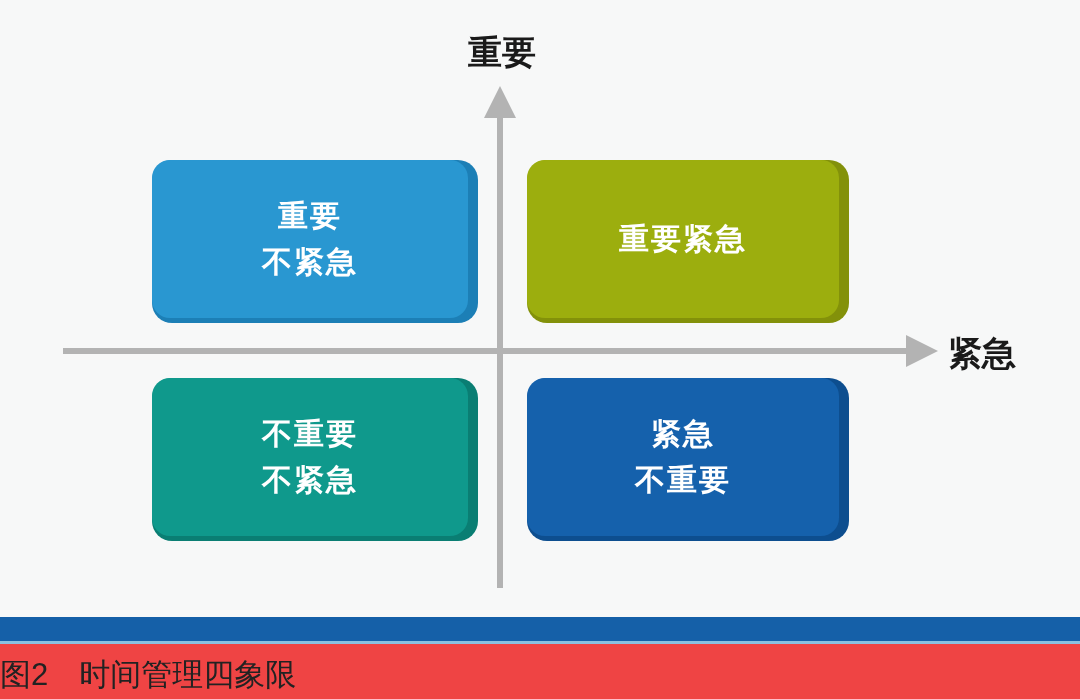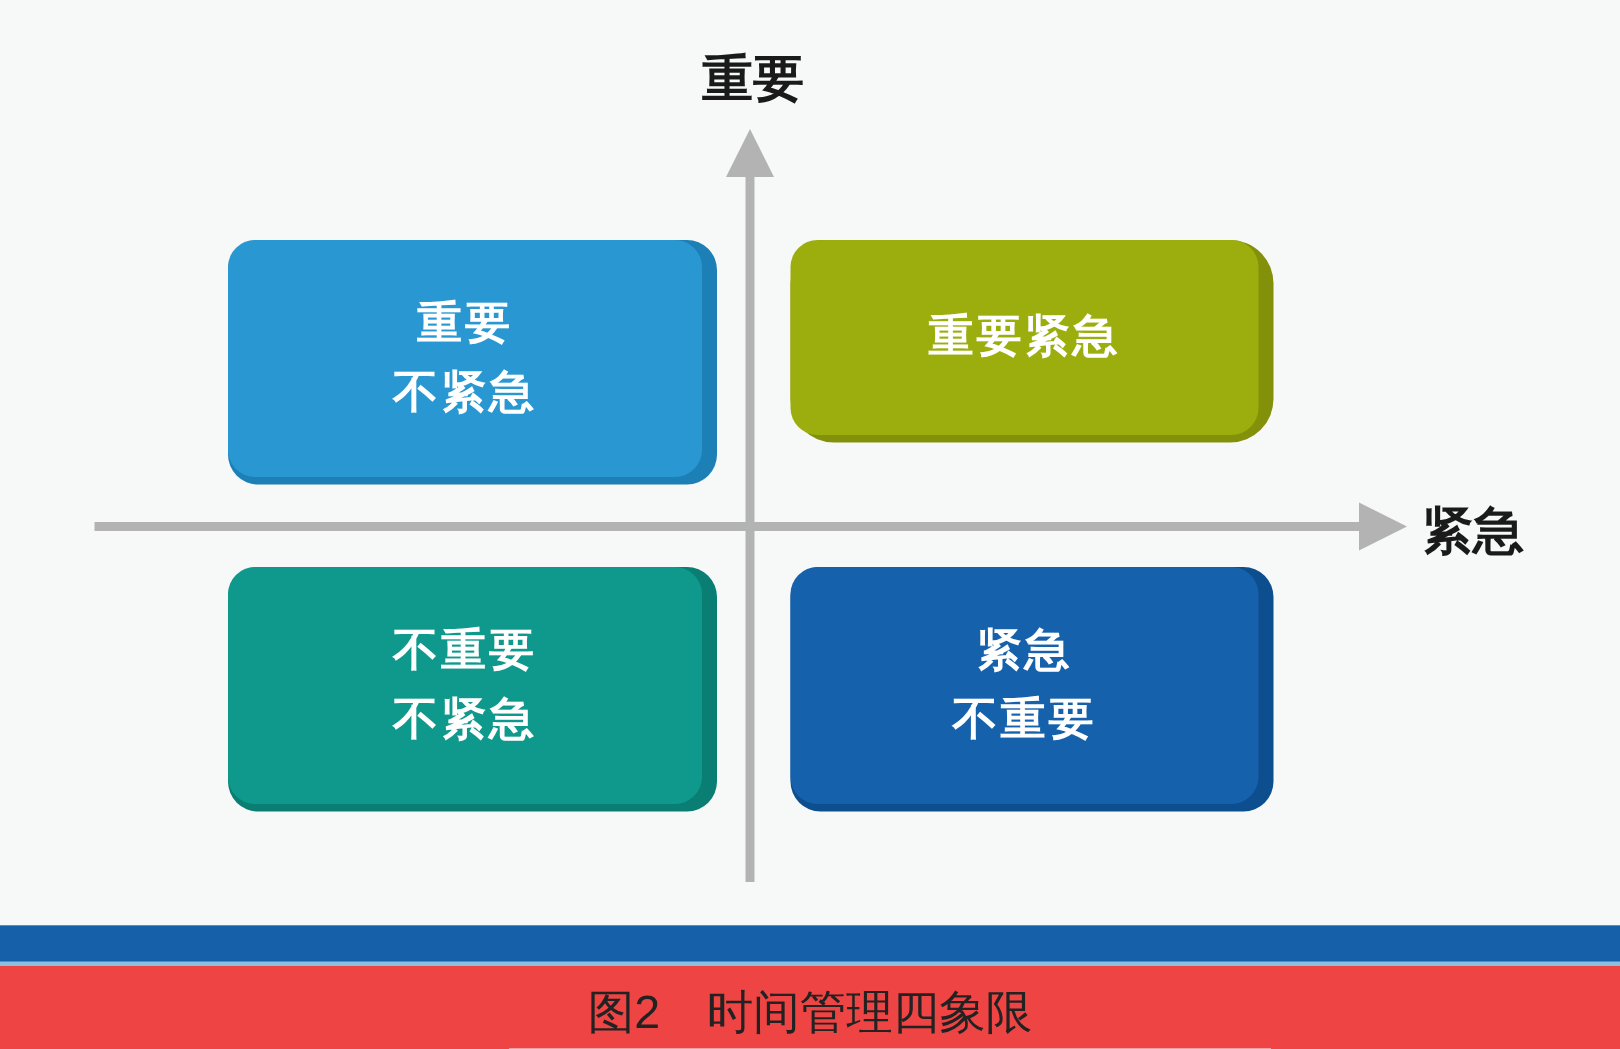--- a/index.html
+++ b/index.html
@@ -59,21 +59,21 @@
   .card-face {
     position: absolute;
     left: 0; top: 0; right: 10px; bottom: 5px;
     border-radius: 18px;
     display: flex;
     flex-direction: column;
     align-items: center;
     justify-content: center;
   }
   .card-tl { left: 152px; top: 160px; width: 326px; height: 163px; }
-  .card-tr { left: 527px; top: 160px; width: 322px; height: 135px; border-radius: 29px; }
+  .card-tr { left: 527px; top: 160px; width: 322px; height: 163px; }
   .card-bl { left: 152px; top: 378px; width: 326px; height: 163px; }
   .card-br { left: 527px; top: 378px; width: 322px; height: 163px; }
   .card-line {
     display: block;
     color: #ffffff;
     font-size: 30px;
     font-weight: bold;
     line-height: 46px;
     text-align: center;
     letter-spacing: 2px;
@@ -85,21 +85,21 @@
     left: 0; top: 617px;
     width: 1080px;
     height: 24px;
     border-bottom: 3px solid #8bc0e0;
   }
 
   .caption {
     position: absolute;
     left: 0; top: 655px;
     width: 1080px;
-    text-align: center;
+    text-align: left;
     font-size: 31px;
     color: #222222;
     line-height: 40px;
     white-space: pre;
   }
 </style>
 </head>
 <body>
 
 <div class="stage">

